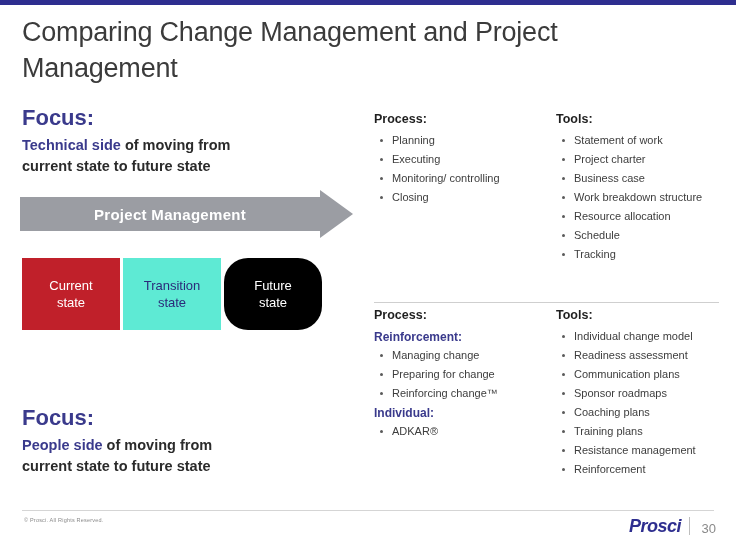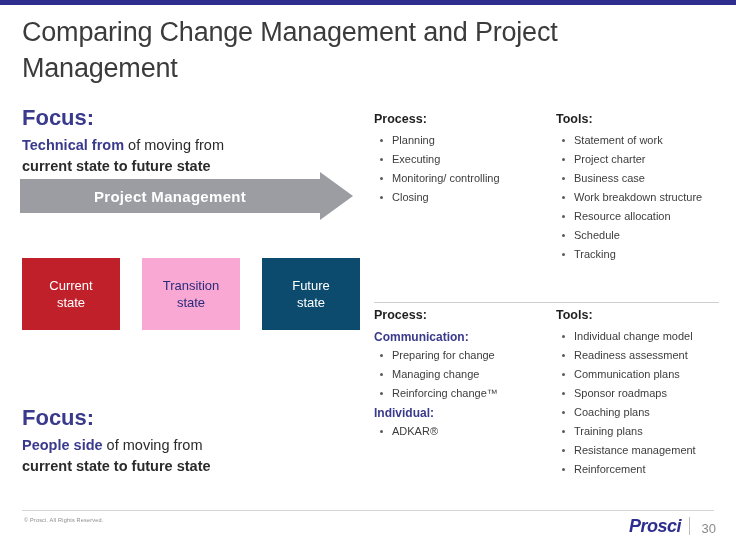--- a/index.html
+++ b/index.html
@@ -66,21 +66,21 @@
     line-height: 21px;
     color: #2b2b2b;
     font-weight: bold;
   }
   .focus-accent {
     color: #3a3a8c;
     font-weight: bold;
   }
   .focus-rest {
     color: #2b2b2b;
-    font-weight: normal;
+    font-weight: bold;
   }
 
   
   .arrow {
     position: absolute;
     height: 48px;
     display: flex;
     align-items: center;
   }
   .arrow-body {
@@ -99,53 +99,54 @@
     border-bottom: 24px solid transparent;
     border-left: 33px solid #9b9da3;
   }
   .arrow-label {
     color: #ffffff;
     font-size: 15px;
     font-weight: bold;
     letter-spacing: 0.3px;
     white-space: nowrap;
   }
-  #arrow-pm { left: 20px; top: 172px; }
+  #arrow-pm { left: 20px; top: 190px; }
   #arrow-cm { left: 20px; top: 350px; }
 
   
   .states {
     position: absolute;
     left: 22px;
     top: 258px;
     display: flex;
-    gap: 22px;
+    gap: 3px;
   }
   .state-box {
     width: 98px;
     height: 72px;
     display: flex;
     align-items: center;
     justify-content: center;
     text-align: center;
     font-size: 13px;
     line-height: 17px;
     font-weight: normal;
   }
   .state-current {
     background: #c0202a;
     color: #ffffff;
   }
   .state-transition {
-    background: #f9a8d4;
+    background: #5eead4;
     color: #2b2b7a;
   }
   .state-future {
-    background: #0c4a6e;
+    background: #000000;
     color: #ffffff;
+    border-radius: 24px;
   }
   .panel-divider {
     position: absolute;
     left: 374px;
     top: 302px;
     width: 345px;
     height: 1px;
     background: #cfcfcf;
   }
   .block {
@@ -244,21 +245,21 @@
 <body>
 
 <div class="slide">
 
   <div class="top-rule"></div>
 
   <div class="title">Comparing Change Management and Project Management</div>
 
   <div class="focus-top">
     <div class="focus-word">Focus:</div>
-    <div class="focus-line"><span class="focus-accent">Technical from</span><span class="focus-rest"> of moving from</span></div>
+    <div class="focus-line"><span class="focus-accent">Technical side</span><span class="focus-rest"> of moving from</span></div>
     <div class="focus-line">current state to future state</div>
   </div>
 
   <div class="arrow" id="arrow-pm">
     <div class="arrow-body">
       <span class="arrow-label">Project Management</span>
     </div>
     <div class="arrow-head"></div>
   </div>
 
@@ -303,24 +304,24 @@
         <li>Tracking</li>
       </ul>
     </div>
   </div>
 
   <div class="panel-divider"></div>
 
   <div class="block" id="block-bottom">
     <div class="col col-process">
       <div class="col-head">Process:</div>
-      <div class="sub-head">Communication:</div>
-      <ul class="bullets">
+      <div class="sub-head">Reinforcement:</div>
+      <ul class="bullets">
+        <li>Managing change</li>
         <li>Preparing for change</li>
-        <li>Managing change</li>
         <li>Reinforcing change™</li>
       </ul>
       <div class="sub-head">Individual:</div>
       <ul class="bullets">
         <li>ADKAR®</li>
       </ul>
     </div>
     <div class="col col-tools">
       <div class="col-head">Tools:</div>
       <ul class="bullets">

